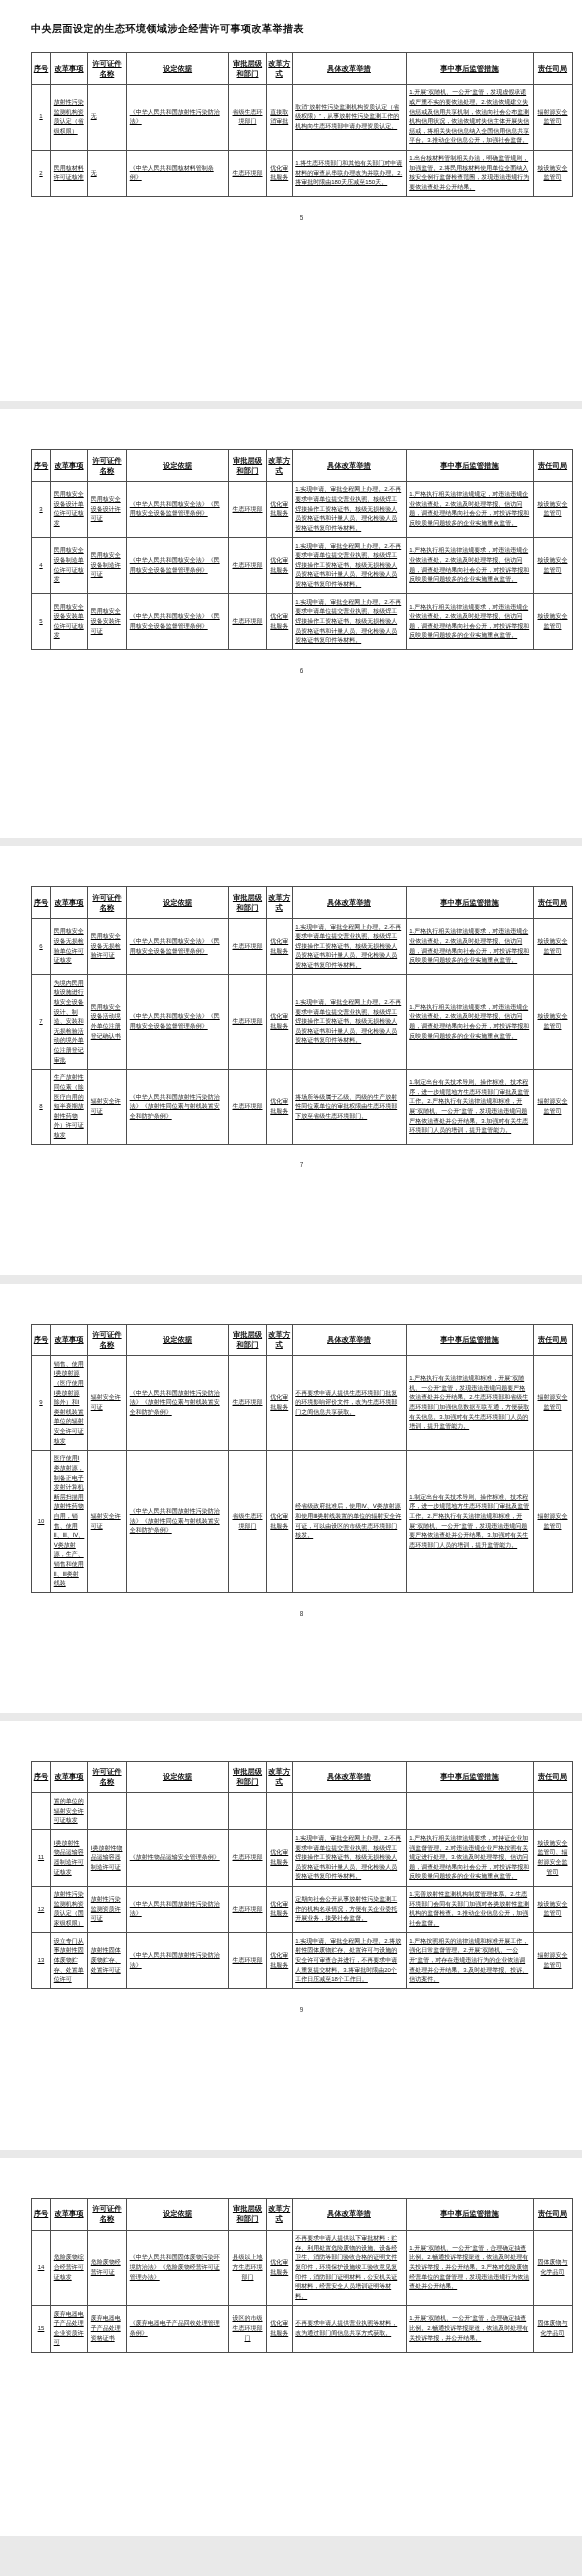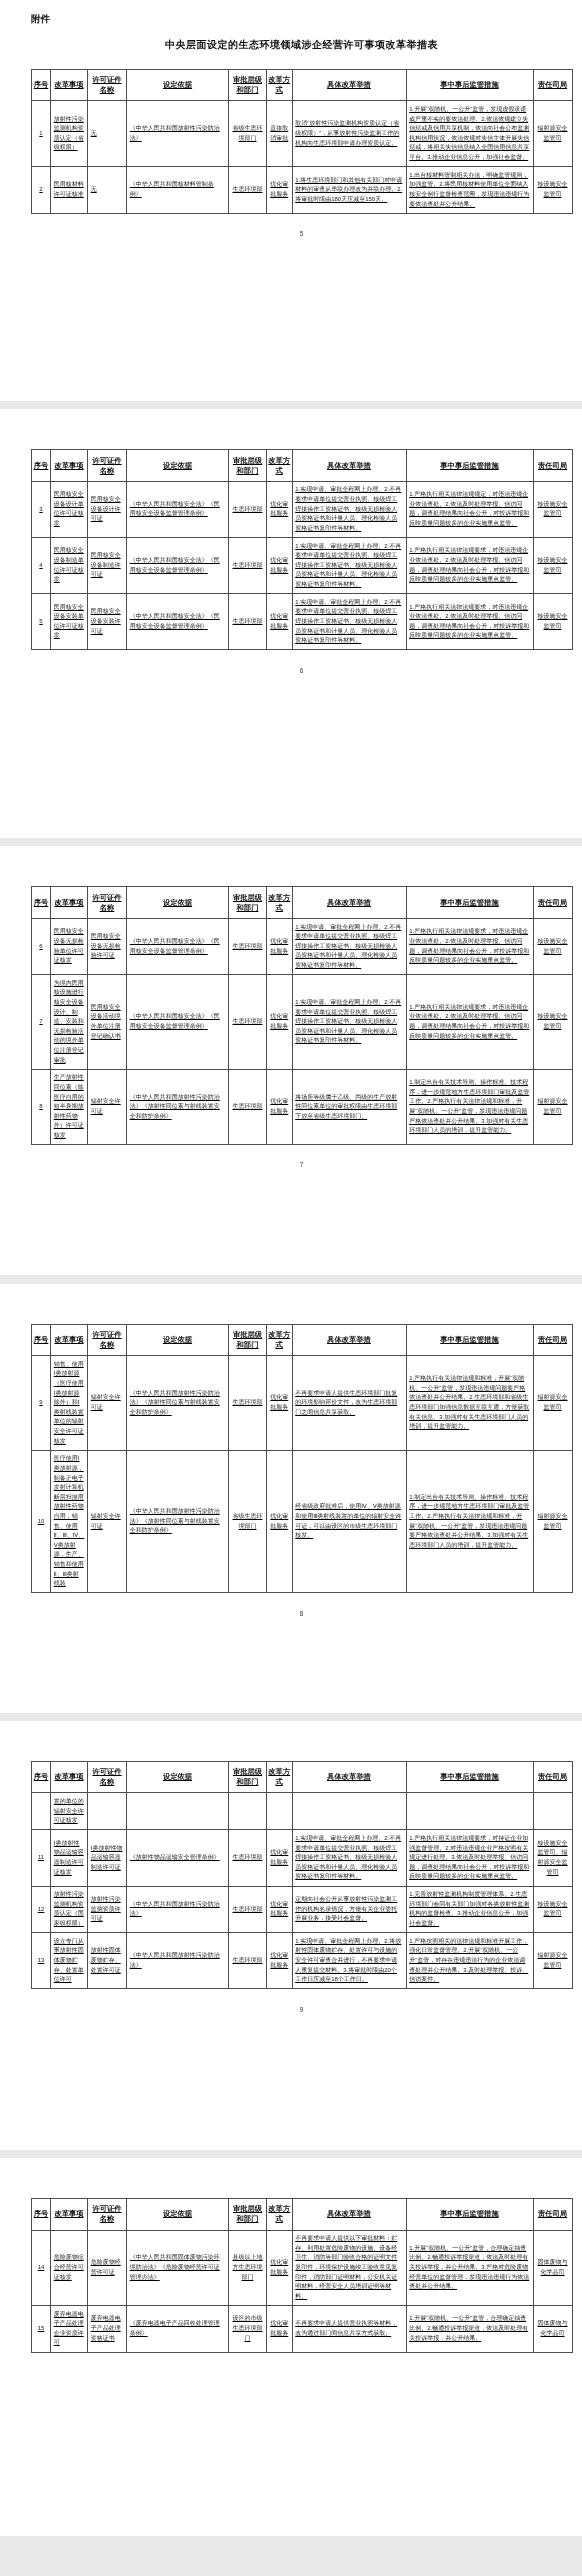--- a/index.html
+++ b/index.html
@@ -2,38 +2,37 @@
 <html style="font-size:14.6px"><head>
 <meta charset="utf-8">
 <style>
   html,body{margin:0;padding:0;}
   body{background:#e9e9e9;font-family:"Liberation Sans",sans-serif;}
   #viewport{width:583px;height:2576px;overflow:hidden;background:#e9e9e9;}
   .page{background:#ffffff;width:583px;box-sizing:border-box;position:relative;}
   .page-gap{height:8.2px;background:#e9e9e9;}
   .page-inner{padding:9px 11px 5.5px 31px;}
   .attachment{font-size:9.6px;font-weight:bold;color:#111;padding:3.6px 0 0 0;}
-  .doc-title{font-size:10px;font-weight:bold;color:#111;text-align:center;margin:12.8px 0 16.4px 0;letter-spacing:0.5px;}
+  .doc-title{font-size:10px;font-weight:bold;color:#111;margin:12.8px 0 16.4px 0;letter-spacing:0.5px;}
   .top-space{height:31px;}
   table.reform{border-collapse:collapse;table-layout:fixed;width:541px;text-decoration:underline;}
   table.reform th,table.reform td{border:0.9px solid #4d4d4d;vertical-align:middle;box-sizing:border-box;word-break:break-all;}
   table.reform th{font-size:7.3px;font-weight:bold;color:#111;text-align:center;padding:5.5px 0.9px;line-height:1.35;}
   table.reform td{font-size:6px;color:#222;padding:3.6px 2.7px;line-height:1.6;}
   td.c{text-align:center;}
   td.l{text-align:left;}
   .pagenum{text-align:center;font-size:6.4px;color:#333;padding:16.4px 0 9px 0;}
   .thick{border-top:1.4px solid #333;}
 </style>
 </head>
 <body>
 
 <div id="viewport">
     <div class="page" style="min-height: 401px;">
       <div class="page-inner">
-        <div class="attachment">附件</div>
         <div class="doc-title">中央层面设定的生态环境领域涉企经营许可事项改革举措表</div>
         <table class="reform">
           <colgroup>
             <col style="width: 19px;">
             <col style="width: 37px;">
             <col style="width: 39px;">
             <col style="width: 102px;">
             <col style="width: 38px;">
             <col style="width: 25.5px;">
             <col style="width: 114px;">

